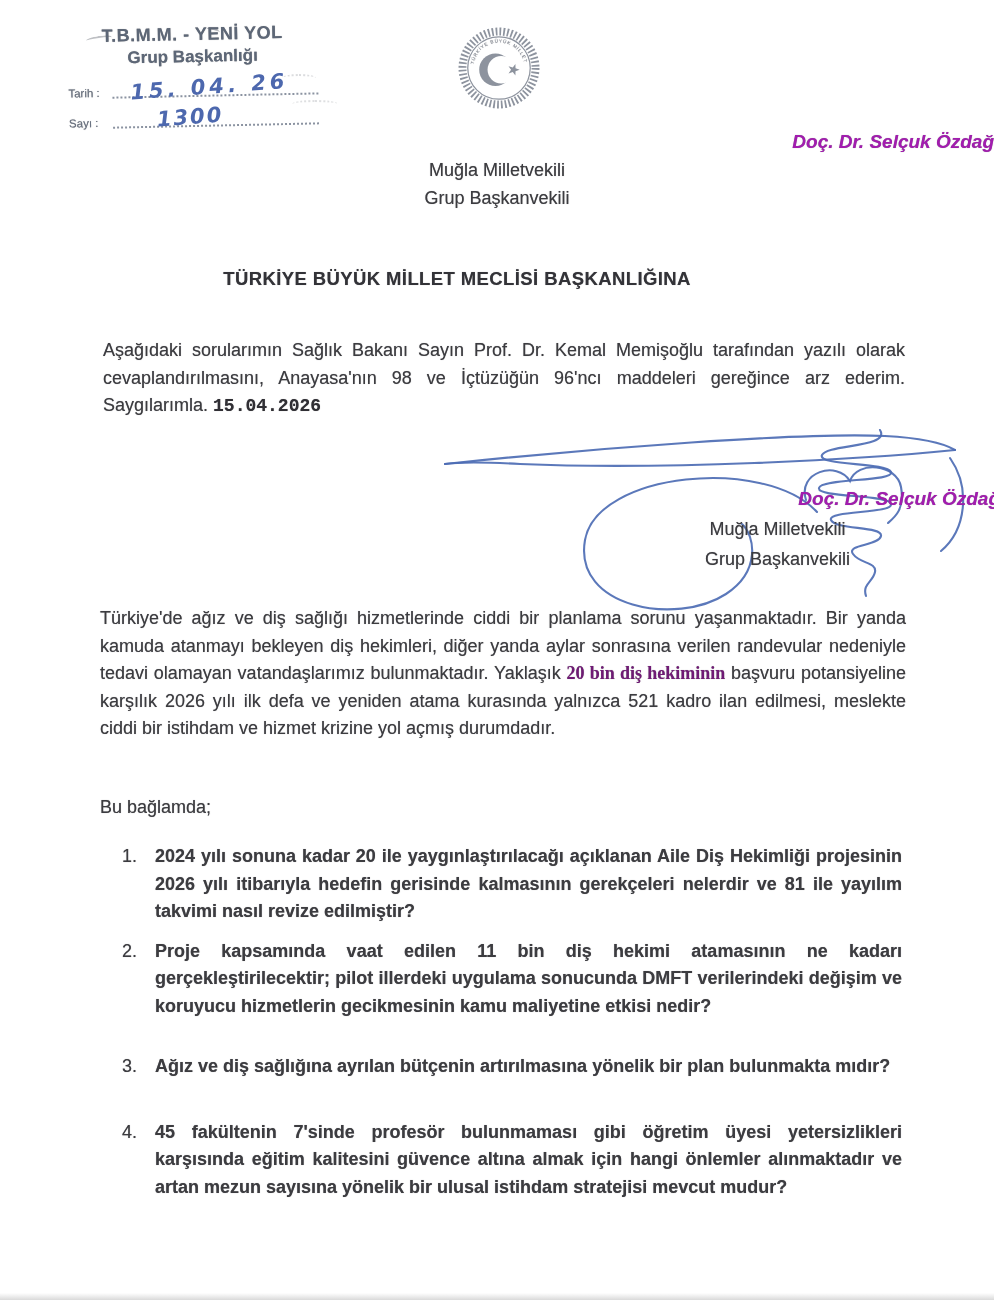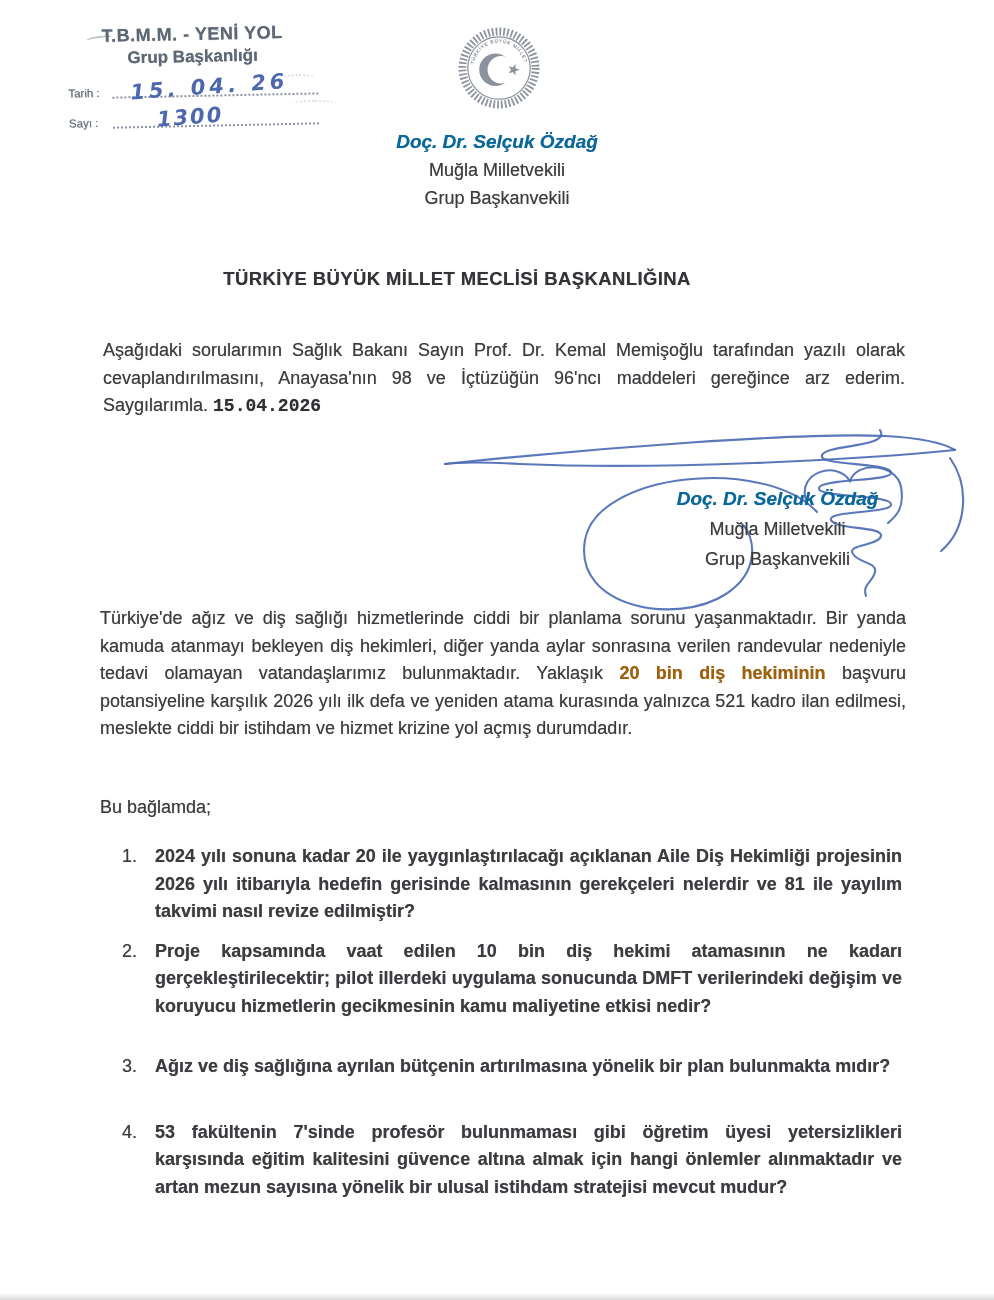--- a/index.html
+++ b/index.html
@@ -47,36 +47,36 @@
     transform:rotate(-3deg); text-shadow:none;
   }
   .hand2 { left:44px; letter-spacing:2px; }
 
   
   .seal { position:absolute; left:455px; top:24px; width:88px; height:88px; }
   .seal svg { width:100%; height:100%; }
 
   
   .header-block { position:absolute; top:128px; left:0; width:994px; text-align:center; line-height:28px; }
-  .bold-italic { font-weight:bold; font-style:italic; font-size:19px; color:#0369a1; }
+  .bold-italic { font-weight:bold; font-style:italic; font-size:19px; color:#a21caf;text-align:right; }
   .header-block .sub { font-size:18px; }
 
   
   .doc-title {
     position:absolute; top:268px; left:0; width:914px;
     text-align:center; font-weight:bold; font-size:18.5px;
     letter-spacing:.4px; color:#333338;
   }
 
   
   .para { position:absolute; font-size:18px; line-height:27.5px; text-align:justify; }
   .intro { top:337px; left:103px; width:802px; }
   .intro b { color:#302f34;font-family:Liberation Mono, monospace; }
   .body-main { top:605px; left:100px; width:806px; }
-  .body-main b { color:#a16207; }
+  .body-main b { color:#701a75;font-family:Liberation Serif, serif; }
   .context { position:absolute; top:797px; left:100px; font-size:18px; }
 
   
   .signature-svg { position:absolute; left:425px; top:418px; width:565px; height:212px; pointer-events:none; }
   .signature-svg path { fill:none; stroke:#4d6cb4; stroke-width:2.1; stroke-linecap:round; opacity:.92; }
   .sig-block {
     position:absolute; top:484px; left:555px; width:445px;
     text-align:center; line-height:30px;
   }
   .sig-block .sub { font-size:18px; }
@@ -164,25 +164,25 @@
 
   <div class="context">Bu bağlamda;</div>
 
   <ol class="questions">
     <li class="q-item">
       <span class="q-num">1.</span>
       <span class="q-text">2024 yılı sonuna kadar 20 ile yaygınlaştırılacağı açıklanan Aile Diş Hekimliği projesinin 2026 yılı itibarıyla hedefin gerisinde kalmasının gerekçeleri nelerdir ve 81 ile yayılım takvimi nasıl revize edilmiştir?</span>
     </li>
     <li class="q-item">
       <span class="q-num">2.</span>
-      <span class="q-text">Proje kapsamında vaat edilen 10 bin diş hekimi atamasının ne kadarı gerçekleştirilecektir; pilot illerdeki uygulama sonucunda DMFT verilerindeki değişim ve koruyucu hizmetlerin gecikmesinin kamu maliyetine etkisi nedir?</span>
+      <span class="q-text">Proje kapsamında vaat edilen 11 bin diş hekimi atamasının ne kadarı gerçekleştirilecektir; pilot illerdeki uygulama sonucunda DMFT verilerindeki değişim ve koruyucu hizmetlerin gecikmesinin kamu maliyetine etkisi nedir?</span>
     </li>
     <li class="q-item">
       <span class="q-num">3.</span>
       <span class="q-text">Ağız ve diş sağlığına ayrılan bütçenin artırılmasına yönelik bir plan bulunmakta mıdır?</span>
     </li>
     <li class="q-item">
       <span class="q-num">4.</span>
-      <span class="q-text">53 fakültenin 7'sinde profesör bulunmaması gibi öğretim üyesi yetersizlikleri karşısında eğitim kalitesini güvence altına almak için hangi önlemler alınmaktadır ve artan mezun sayısına yönelik bir ulusal istihdam stratejisi mevcut mudur?</span>
+      <span class="q-text">45 fakültenin 7'sinde profesör bulunmaması gibi öğretim üyesi yetersizlikleri karşısında eğitim kalitesini güvence altına almak için hangi önlemler alınmaktadır ve artan mezun sayısına yönelik bir ulusal istihdam stratejisi mevcut mudur?</span>
     </li>
   </ol>
 
 </div>
 
 </body></html>

